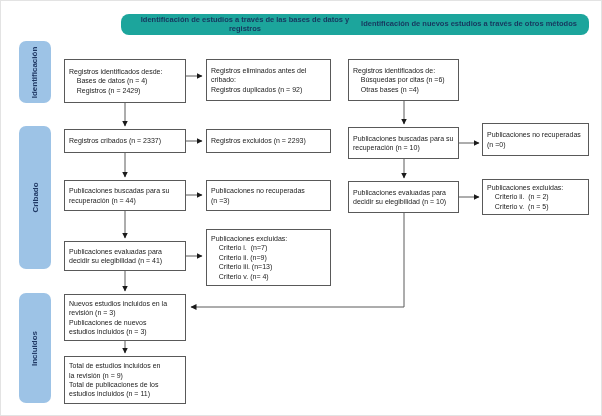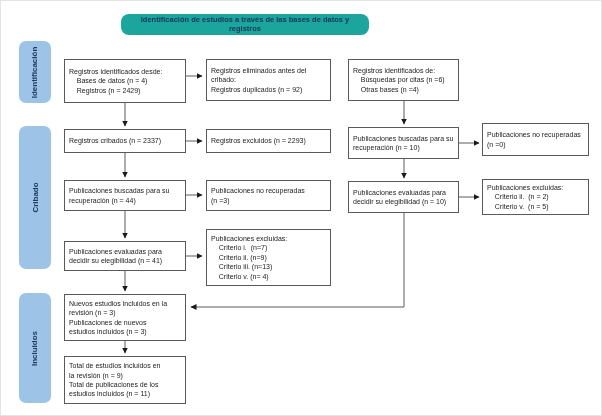--- a/index.html
+++ b/index.html
@@ -57,20 +57,21 @@
       <line x1="185" y1="255" x2="201" y2="255" marker-end="url(#ah)"></line>
       <line x1="403" y1="100" x2="403" y2="123" marker-end="url(#ah)"></line>
       <line x1="403" y1="158" x2="403" y2="177" marker-end="url(#ah)"></line>
       <line x1="458" y1="142" x2="478" y2="142" marker-end="url(#ah)"></line>
       <line x1="458" y1="196" x2="478" y2="196" marker-end="url(#ah)"></line>
       <polyline points="403,212 403,306 190,306" marker-end="url(#ah)"></polyline>
     </g>
   </svg>
 
   <div class="hdr" style="left:76px;top:13px;width:248px;height:21px;margin-left:44px;">Identificación de estudios a través de las bases de datos y registros</div>
+  <div class="hdr" style="left:348px;top:13px;width:240px;height:21px;">Identificación de nuevos  estudios a través de otros métodos</div>
 
   <div class="side" style="left:18px;top:40px;width:32px;height:62px;">
     <span>Identificación</span>
   </div>
   <div class="side" style="left:18px;top:125px;width:32px;height:143px;">
     <span>Cribado</span>
   </div>
   <div class="side" style="left:18px;top:292px;width:32px;height:110px;">
     <span>Incluidos</span>
   </div>

